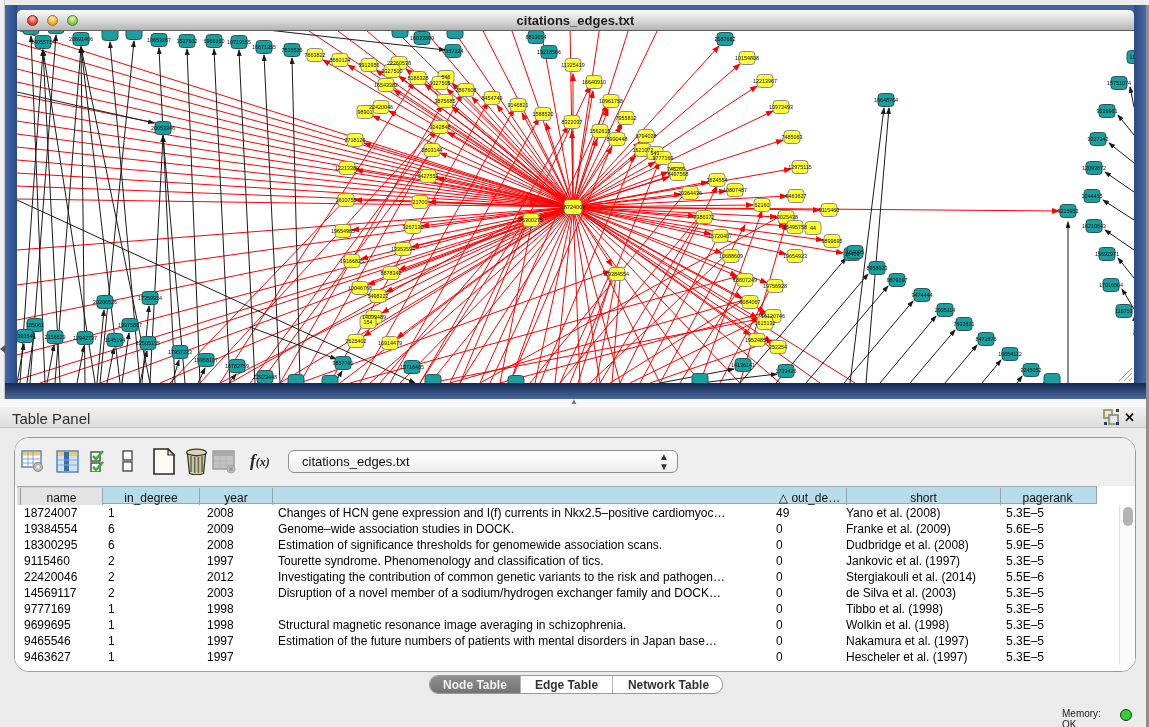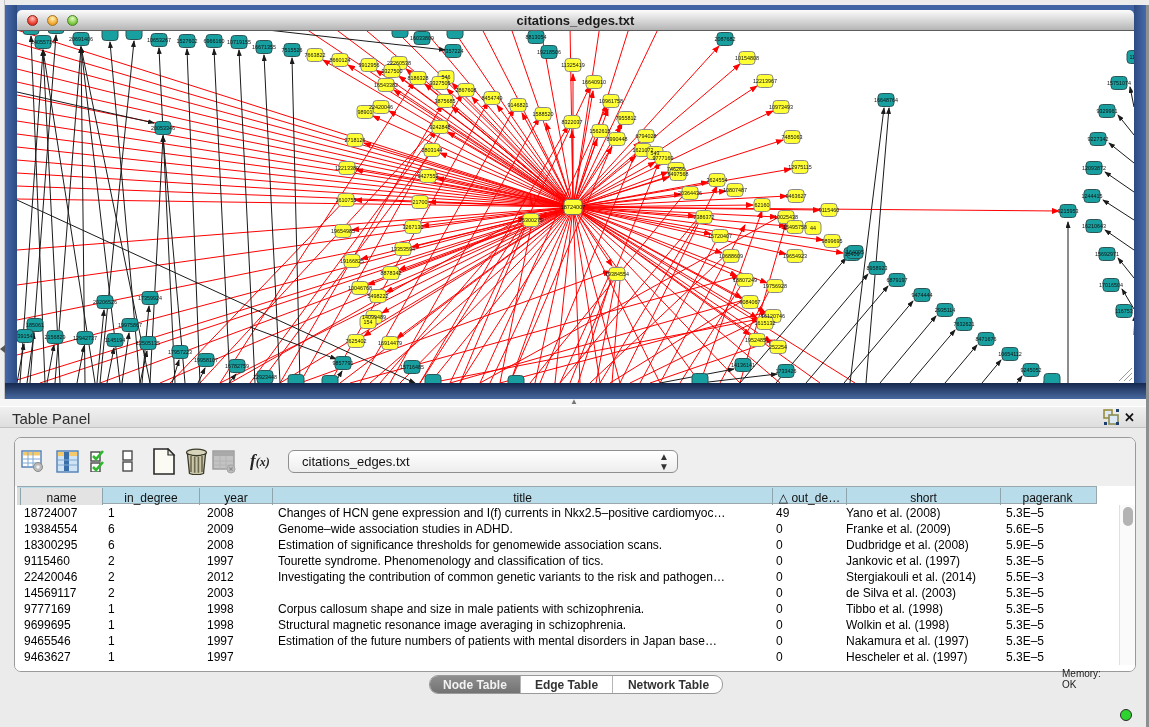--- a/index.html
+++ b/index.html
@@ -15,40 +15,40 @@
 #l2{left:47px;background:radial-gradient(circle at 50% 30%,#fff3bb,#f3ad35 60%,#cf8d21);border:1px solid #a8721a}
 #l3{left:67px;background:radial-gradient(circle at 50% 30%,#e2fac6,#83cc45 60%,#58a52b);border:1px solid #478522}
 #canvas{position:absolute;left:17px;top:31px;width:1117px;height:352px;background:#fff;overflow:hidden}
 #leftstrip{position:absolute;left:0;top:0;width:5px;height:403px;background:#efefef;border-right:1px solid #c4c4c4}
 #rightstrip{position:absolute;left:1146px;top:5px;width:3px;height:722px;background:#8f8f8f}
 #tpbar{position:absolute;left:0;top:406px;width:1146px;height:22px;background:linear-gradient(#f0f0f0,#dedede);border-top:1px solid #fff;border-bottom:1px solid #c2c2c2}
 #tpbar .t{position:absolute;left:12px;top:3px;font-size:15px;color:#2e2e2e}
 #floatico{position:absolute;left:1101px;top:405px}
 #closeico{position:absolute;left:1124px;top:410px;font-size:13px;font-weight:bold;color:#111}
 #lower{position:absolute;left:0;top:428px;width:1146px;height:299px;background:#ebebeb}
-#panel{position:absolute;left:14px;top:437px;width:1122px;height:235px;background:#fff;border:1px solid #9a9a9a;border-radius:7px;overflow:hidden}
+#panel{position:absolute;left:14px;top:437px;width:1122px;height:235px;background:#fff;border:1px solid #9a9a9a;border-radius:15px;overflow:hidden}
 #toolrow{position:absolute;left:0;top:0;width:1122px;height:48px;background:#efefef}
 .ico{position:absolute;top:12px}
 #dropdown{position:absolute;left:273px;top:12px;width:390px;height:23px;background:linear-gradient(#ffffff,#ededed);border:1px solid #8f8f8f;border-radius:6px;font-size:13px;color:#111}
 #dropdown .t{position:absolute;left:13px;top:3px}
 #dropdown .a{position:absolute;right:8px;top:1px;font-size:10px;color:#333;line-height:10px}
 #thead{position:absolute;left:2px;top:48px;width:1080px;height:18px;background:#b9dcea;border:1px solid #9aa8ad;border-left:none}
 #thead .h{position:absolute;top:1px;height:26px;font-size:12px;color:#111;text-align:center;border-right:1px solid #8fa5ad;padding-top:3px}
 #tbody{position:absolute;left:0;top:67px;width:1122px;height:168px;background:#fff}
 .tr{position:absolute;left:0;width:1122px;height:16px;font-size:12px;color:#000}
 .tr .c{position:absolute;top:1px;white-space:nowrap}
 .tr .ctr{text-align:left}
 #vscroll{position:absolute;left:1104px;top:67px;width:17px;height:160px;background:#fafafa;border-left:1px solid #e0e0e0}
 #vthumb{position:absolute;left:3px;top:2px;width:10px;height:19px;background:#b3b3b3;border-radius:5px}
 #tabs{position:absolute;left:429px;top:675px;width:294px;height:19px;border:1px solid #9a9a9a;border-radius:9px;background:#ffffff;overflow:hidden}
 #tabs .seg{position:absolute;top:0;height:19px;font-size:12px;font-weight:bold;text-align:center;padding-top:2px;color:#333}
 #seg1{left:0;width:90px;background:linear-gradient(#8f8f8f,#6f6f6f);color:#f3f3f3 !important}
 #seg2{left:90px;width:92px;border-left:1px solid #b5b5b5}
 #seg3{left:182px;width:112px;border-left:1px solid #b5b5b5}
-#status{position:absolute;left:0;top:660px;width:1100px;height:27px}
+#status{position:absolute;left:0;top:700px;width:1100px;height:27px}
 #status .t{position:absolute;left:1062px;top:8px;font-size:10px;color:#1a1a1a}
 #memdot{position:absolute;left:1120px;top:709px;width:12px;height:12px;border-radius:50%;background:#2fd32f;border:1px solid #2a2a2a}
 svg text{user-select:none}
 </style></head>
 <body>
 <div id="leftstrip"></div>
 <div style="position:absolute;left:0;top:345px;width:0;height:0;border-top:4px solid transparent;border-bottom:4px solid transparent;border-right:5px solid #555"></div>
 <div id="frame"></div>
 <div id="flm"></div>
 <div id="frm"></div>
@@ -647,40 +647,39 @@
   <div id="dropdown">
         <div class="t">citations_edges.txt</div>
         <div class="a">▲<br>▼</div>
       </div>
  </div>
  <div id="thead">
   <div class="h" style="left:0;width:4px;background:#dcdcdc"></div>
   <div class="h" style="left:4px;width:82px;background:#e3e3e3">name</div>
   <div class="h" style="left:86px;width:97px">in_degree</div>
   <div class="h" style="left:183px;width:73px">year</div>
-  <div class="h" style="left:256px;width:500px">title</div>
   <div class="h" style="left:756px;width:74px">△ out_de…</div>
   <div class="h" style="left:830px;width:154px">short</div>
   <div class="h" style="left:984px;width:93px;border-right:none">pagerank</div>
  </div>
  <div id="tbody">
 <div class="tr" style="top:0px">
         <span class="c" style="left:9px">18724007</span>
         <span class="c" style="left:93px">1</span>
         <span class="c" style="left:192px">2008</span>
         <span class="c" style="left:263px">Changes of HCN gene expression and I(f) currents in Nkx2.5–positive cardiomyoc…</span>
         <span class="c" style="left:761px">49</span>
         <span class="c ctr" style="left:831px;width:154px">Yano et al. (2008)</span>
         <span class="c" style="left:991px">5.3E–5</span>
       </div>
 <div class="tr" style="top:16px">
         <span class="c" style="left:9px">19384554</span>
         <span class="c" style="left:93px">6</span>
         <span class="c" style="left:192px">2009</span>
-        <span class="c" style="left:263px">Genome–wide association studies in ADHD.</span>
+        <span class="c" style="left:263px">Genome–wide association studies in DOCK.</span>
         <span class="c" style="left:761px">0</span>
         <span class="c ctr" style="left:831px;width:154px">Franke et al. (2009)</span>
         <span class="c" style="left:991px">5.6E–5</span>
       </div>
 <div class="tr" style="top:32px">
         <span class="c" style="left:9px">18300295</span>
         <span class="c" style="left:93px">6</span>
         <span class="c" style="left:192px">2008</span>
         <span class="c" style="left:263px">Estimation of significance thresholds for genomewide association scans.</span>
         <span class="c" style="left:761px">0</span>
@@ -696,35 +695,35 @@
         <span class="c ctr" style="left:831px;width:154px">Jankovic et al. (1997)</span>
         <span class="c" style="left:991px">5.3E–5</span>
       </div>
 <div class="tr" style="top:64px">
         <span class="c" style="left:9px">22420046</span>
         <span class="c" style="left:93px">2</span>
         <span class="c" style="left:192px">2012</span>
         <span class="c" style="left:263px">Investigating the contribution of common genetic variants to the risk and pathogen…</span>
         <span class="c" style="left:761px">0</span>
         <span class="c ctr" style="left:831px;width:154px">Stergiakouli et al. (2014)</span>
-        <span class="c" style="left:991px">5.5E–3</span>
+        <span class="c" style="left:991px">5.5E–6</span>
       </div>
 <div class="tr" style="top:80px">
         <span class="c" style="left:9px">14569117</span>
         <span class="c" style="left:93px">2</span>
         <span class="c" style="left:192px">2003</span>
+        <span class="c" style="left:263px">Disruption of a novel member of a sodium/hydrogen exchanger family and DOCK…</span>
         <span class="c" style="left:761px">0</span>
         <span class="c ctr" style="left:831px;width:154px">de Silva et al. (2003)</span>
         <span class="c" style="left:991px">5.3E–5</span>
       </div>
 <div class="tr" style="top:96px">
         <span class="c" style="left:9px">9777169</span>
         <span class="c" style="left:93px">1</span>
         <span class="c" style="left:192px">1998</span>
-        <span class="c" style="left:263px">Corpus callosum shape and size in male patients with schizophrenia.</span>
         <span class="c" style="left:761px">0</span>
         <span class="c ctr" style="left:831px;width:154px">Tibbo et al. (1998)</span>
         <span class="c" style="left:991px">5.3E–5</span>
       </div>
 <div class="tr" style="top:112px">
         <span class="c" style="left:9px">9699695</span>
         <span class="c" style="left:93px">1</span>
         <span class="c" style="left:192px">1998</span>
         <span class="c" style="left:263px">Structural magnetic resonance image averaging in schizophrenia.</span>
         <span class="c" style="left:761px">0</span>

